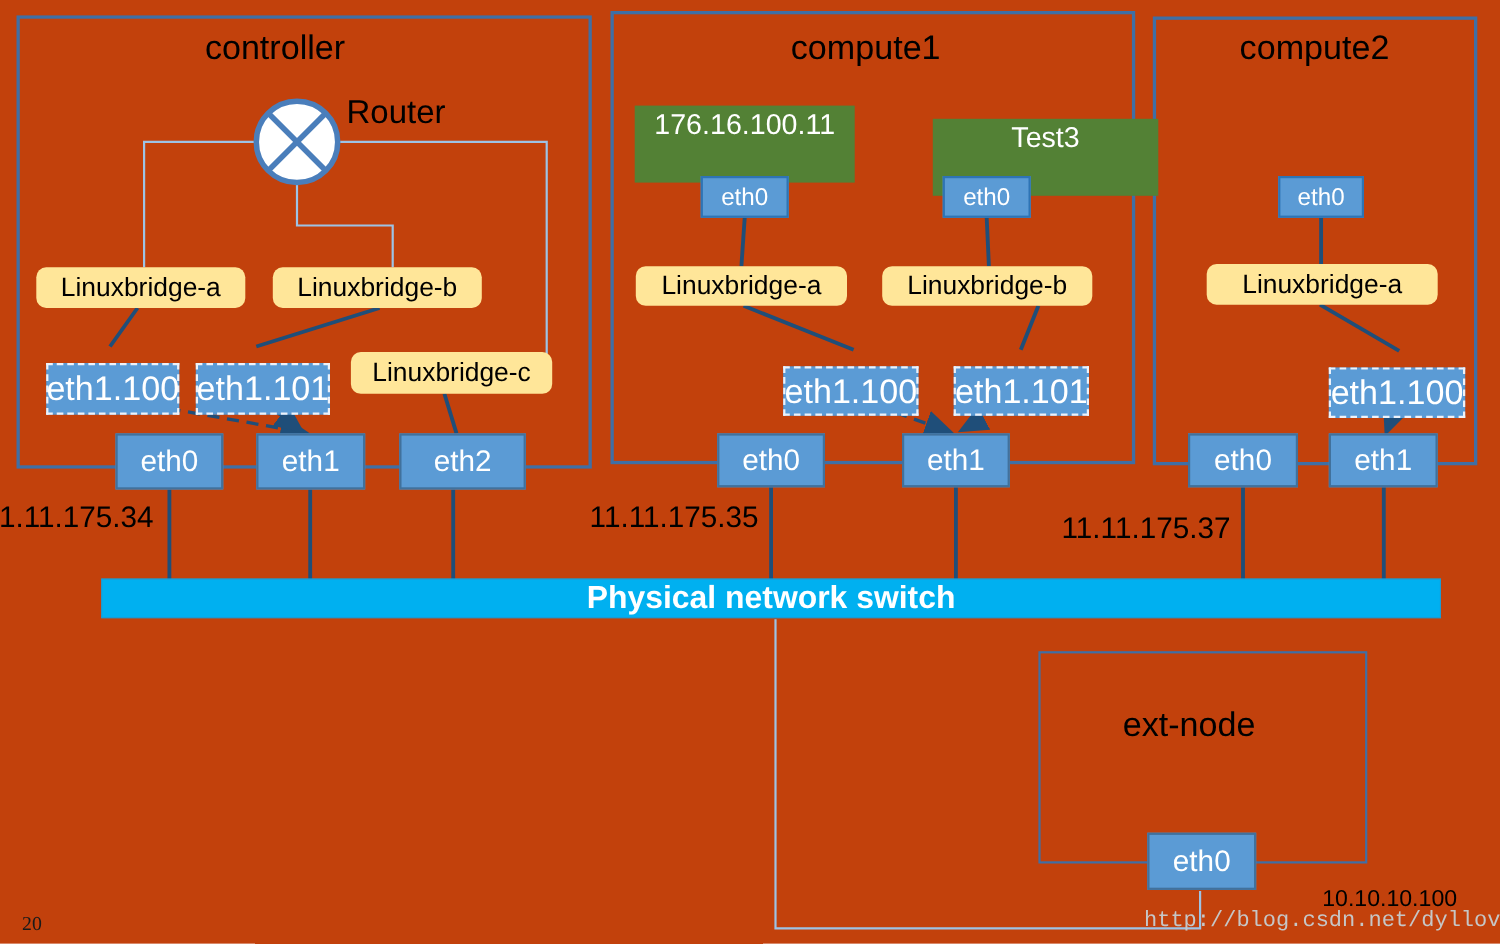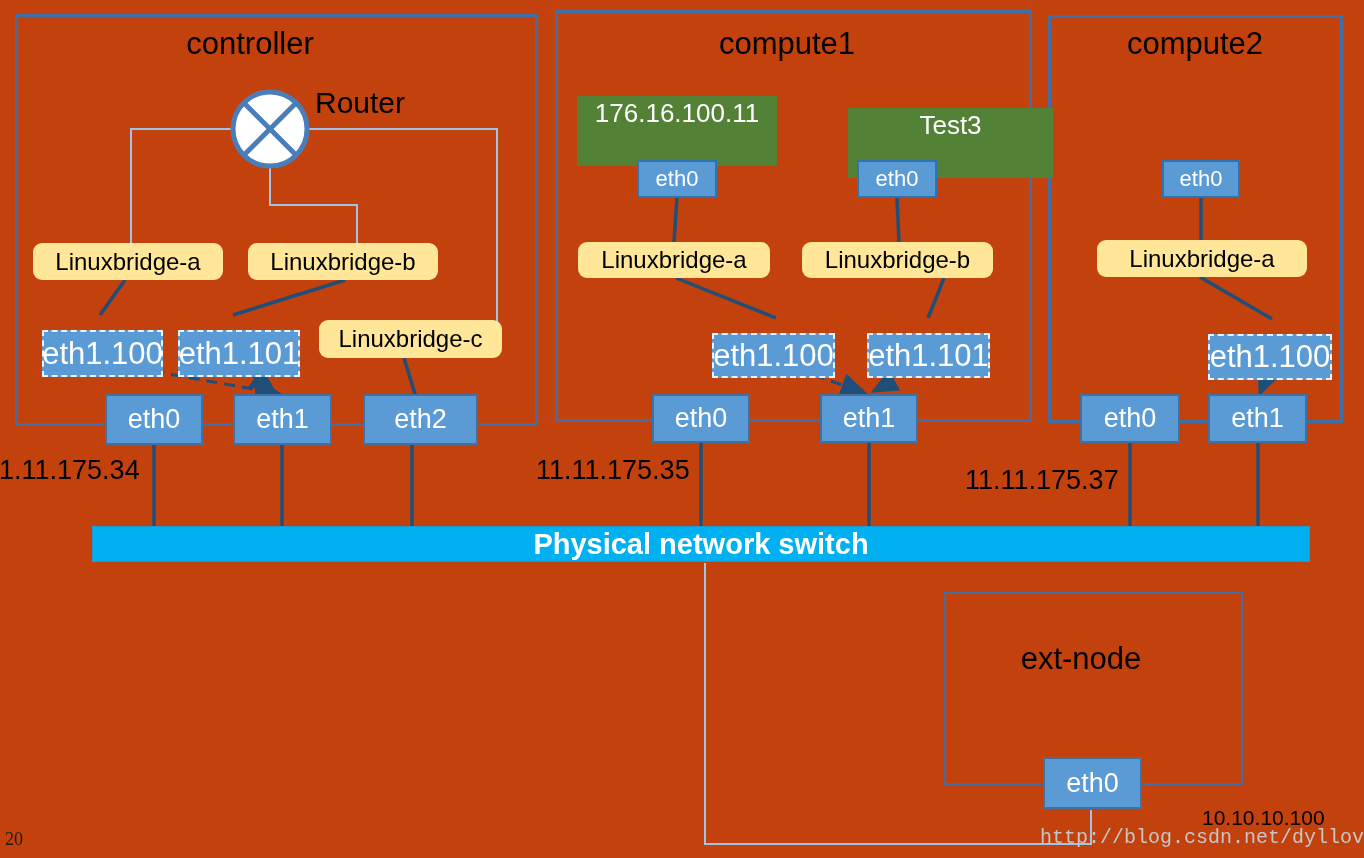--- a/index.html
+++ b/index.html
@@ -153,16 +153,16 @@
   <div class="abs nic" style="left:1208px;top:394px;width:99px;height:49px;">eth1</div>
   <div class="abs iplabel" style="left:965px;top:465px;">11.11.175.37</div>
 
   <div class="abs switchbar" style="left:92px;top:526px;width:1218px;height:36px;">Physical network switch</div>
 
   <div class="abs node" style="left:944px;top:592px;width:299px;height:193px;border-width:2.5px;"></div>
   <div class="abs node-title" style="left:951px;top:605px;width:260px;margin-top:36px;">ext-node</div>
   <div class="abs nic" style="left:1043px;top:757px;width:99px;height:52px;">eth0</div>
   <div class="abs iplabel" style="left:1202px;top:806px;font-size:21px;">10.10.10.100</div>
 
-  <div class="abs slidenum" style="left:5px;top:829px;">20</div>
+  <div class="abs slidenum" style="left:20px;top:829px;">20</div>
   <div class="abs watermark" style="left:1040px;top:826px;">http://blog.csdn.net/dylloveyou</div>
 
 </div>
 
 </body></html>

